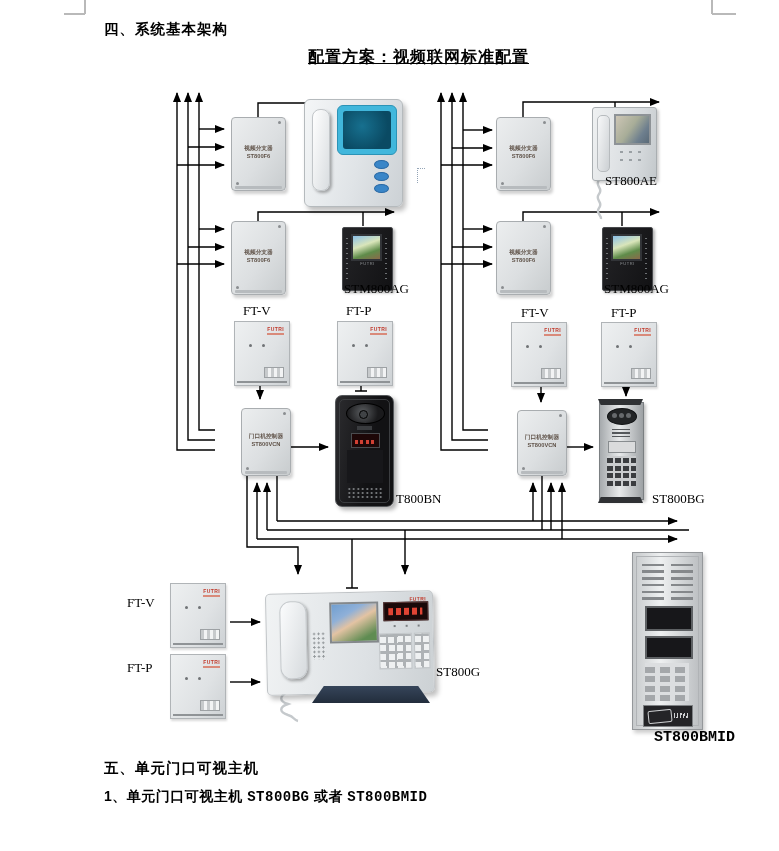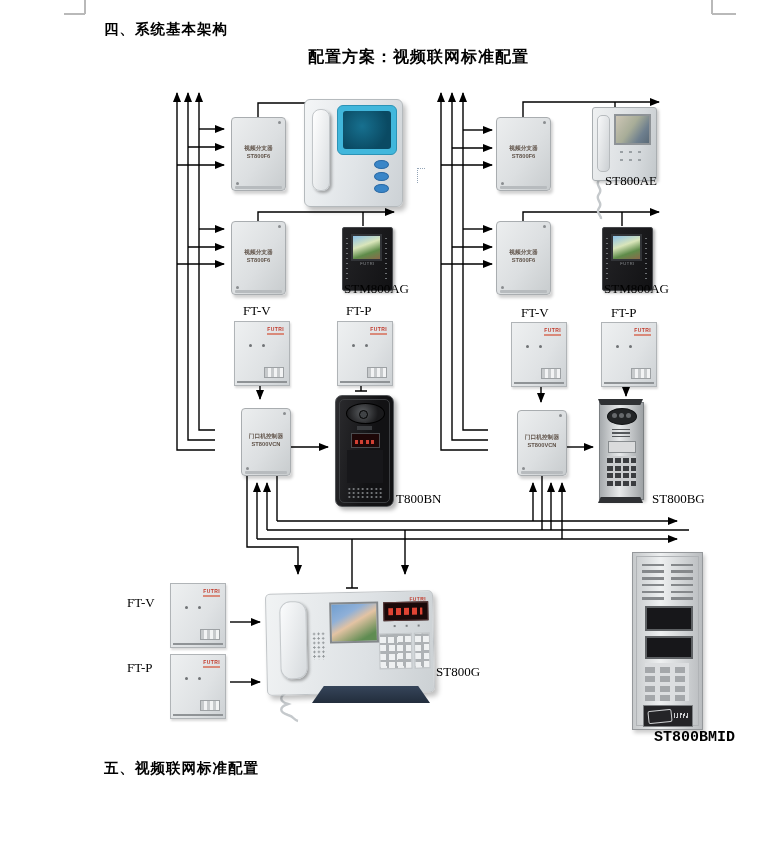--- a/index.html
+++ b/index.html
@@ -210,21 +210,21 @@
       <path d="M230,682 H260" marker-end="url(#ar)"></path>
     </g>
 
     <g stroke="#c5c9cc" stroke-width="2.4" fill="none">
       <path d="M599,180 c-5,6 5,8 0,14 c-5,6 5,8 0,14 c-4,5 3,7 2,11"></path>
       <path d="M288,692 c-9,4 -9,9 0,12 c-9,3 -9,8 0,11 c7,2 5,5 10,6"></path>
     </g>
   </svg>
 
   <div class="abs h1" style="left:88px;top:20px;">四、系统基本架构</div>
-  <div class="abs h2" style="left:292px;top:47px;">配置方案：视频联网标准配置</div>
+  <div class="abs h2" style="left:292px;top:47px;text-decoration:underline;">配置方案：视频联网标准配置</div>
 
   <div class="abs anchor-mark"></div>
 
   <div class="dev gbox" style="left:231px;top:117px;width:53px;height:72px;">
     <span class="screw t"></span>
       <span class="screw b"></span>
     <div class="gbox-txt">
       <span>视频分支器</span>
         <span>ST800F6</span>
     </div>
@@ -413,15 +413,21 @@
   <div class="slabel" style="left:346px;top:303px;">FT-P</div>
   <div class="slabel" style="left:521px;top:305px;">FT-V</div>
   <div class="slabel" style="left:611px;top:305px;">FT-P</div>
   <div class="slabel" style="left:396px;top:491px;">T800BN</div>
   <div class="slabel" style="left:652px;top:491px;">ST800BG</div>
   <div class="slabel" style="left:127px;top:595px;">FT-V</div>
   <div class="slabel" style="left:127px;top:660px;">FT-P</div>
   <div class="slabel" style="left:436px;top:664px;">ST800G</div>
   <div class="mlabel" style="left:654px;top:729px;">ST800BMID</div>
 
-  <div class="abs h1" style="left:88px;top:759px;">五、视频联网标准配置</div>
+  <div class="abs h1" style="left:88px;top:759px;">五、单元门口可视主机</div>
+  <div class="abs" style="left:88px;top:788px;font-size:14px;font-weight:bold;letter-spacing:.5px;">
+    <span>1、单元门口可视主机</span>
+    <span class="mono">ST800BG</span>
+    <span>或者</span>
+    <span class="mono">ST800BMID</span>
+  </div>
 
 </div>
 
 </body></html>

